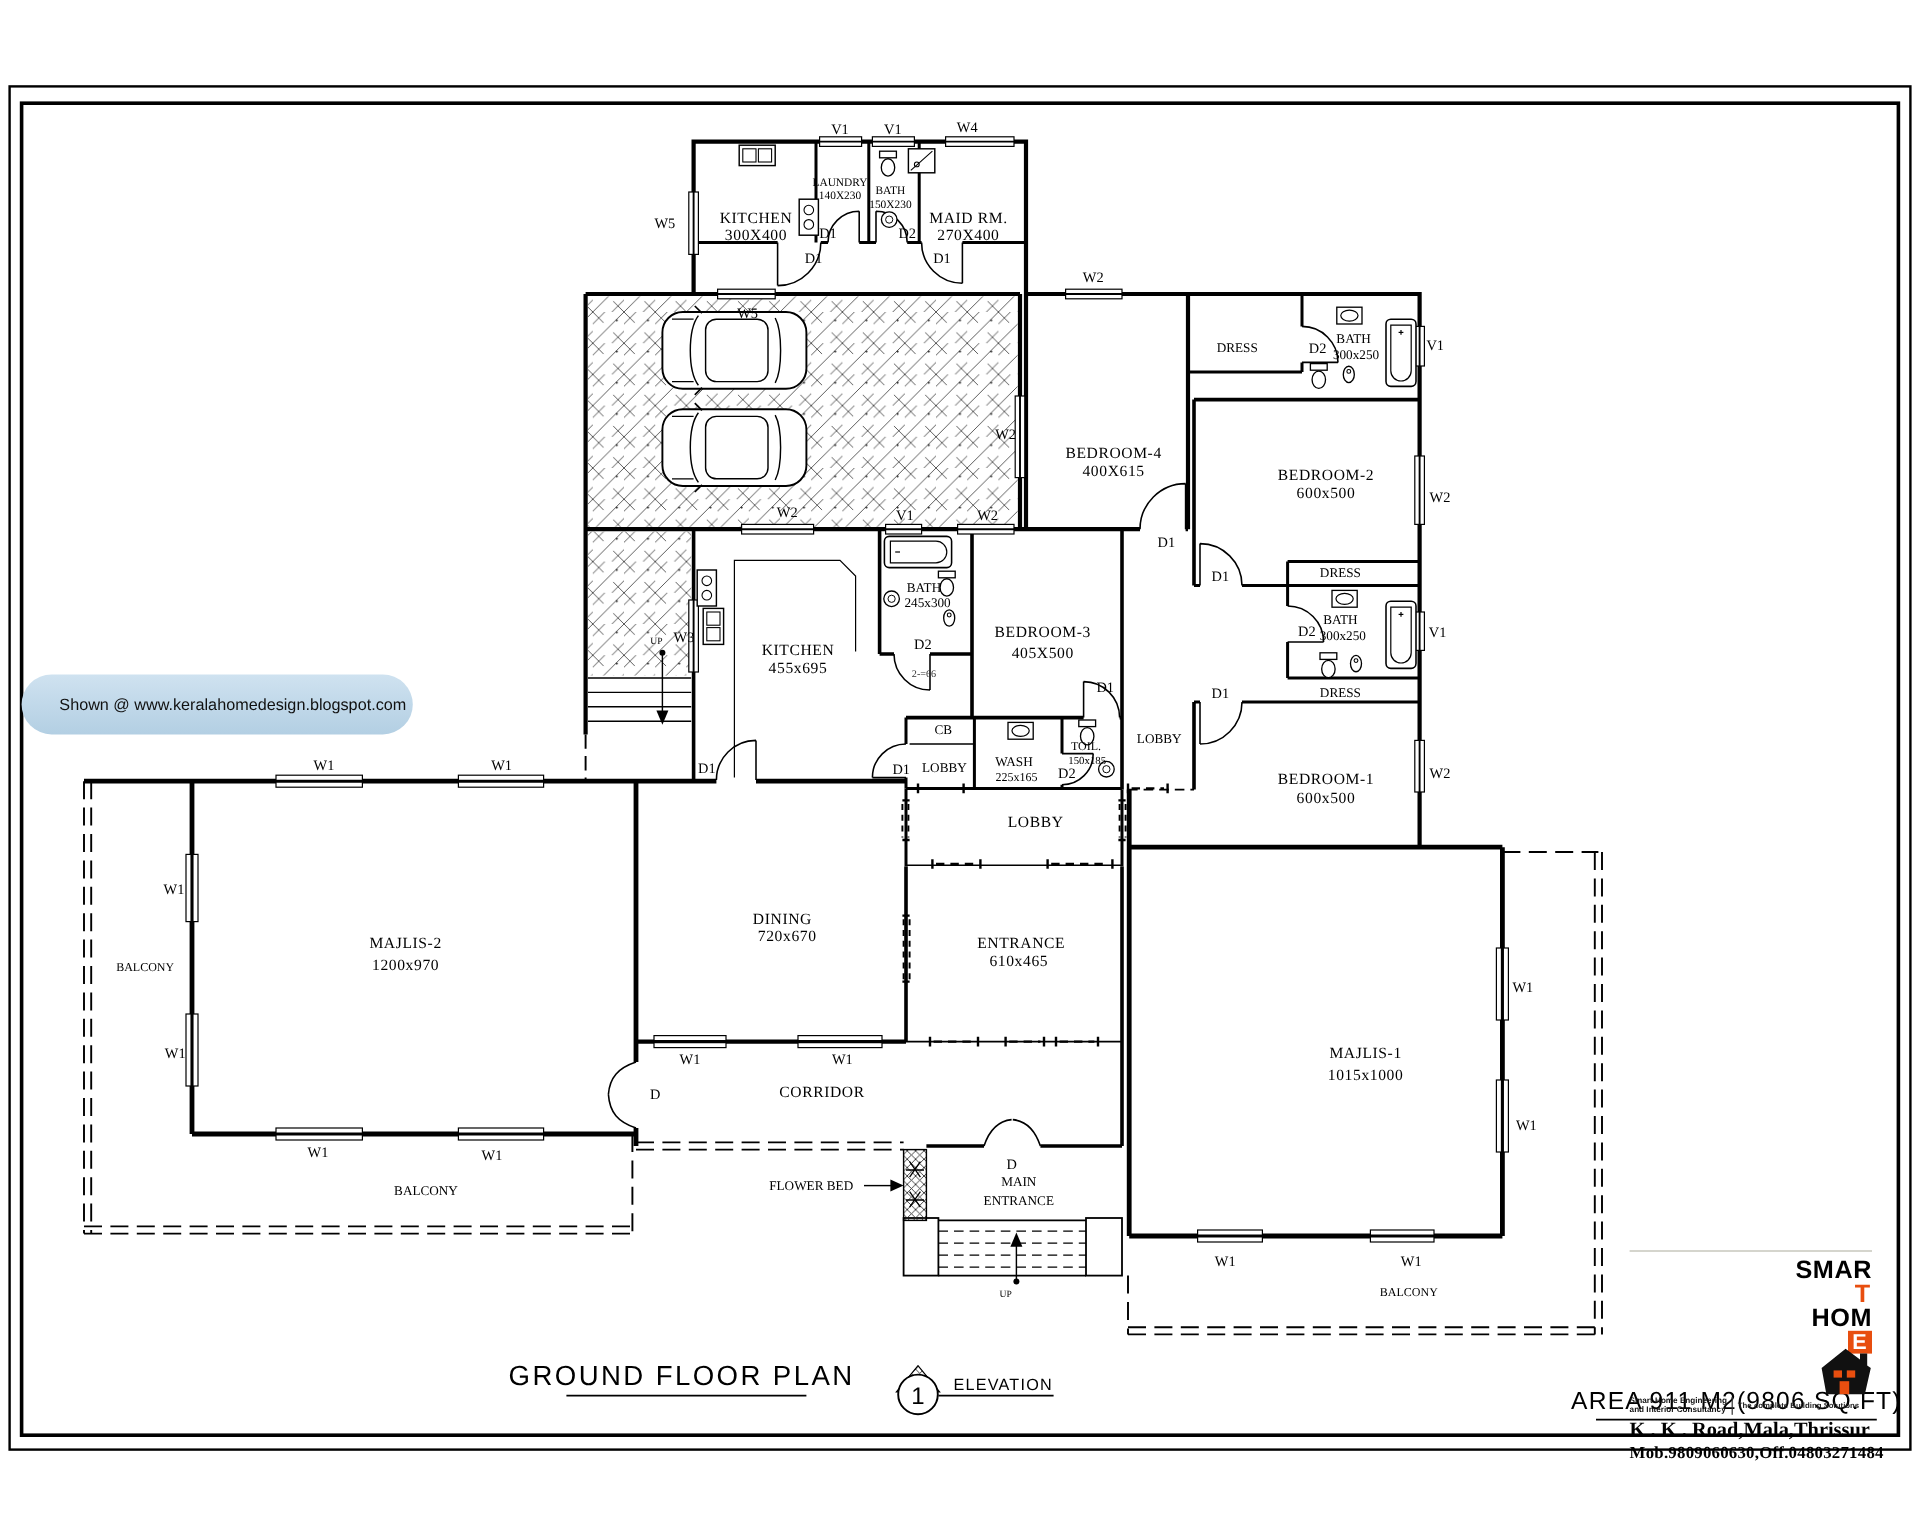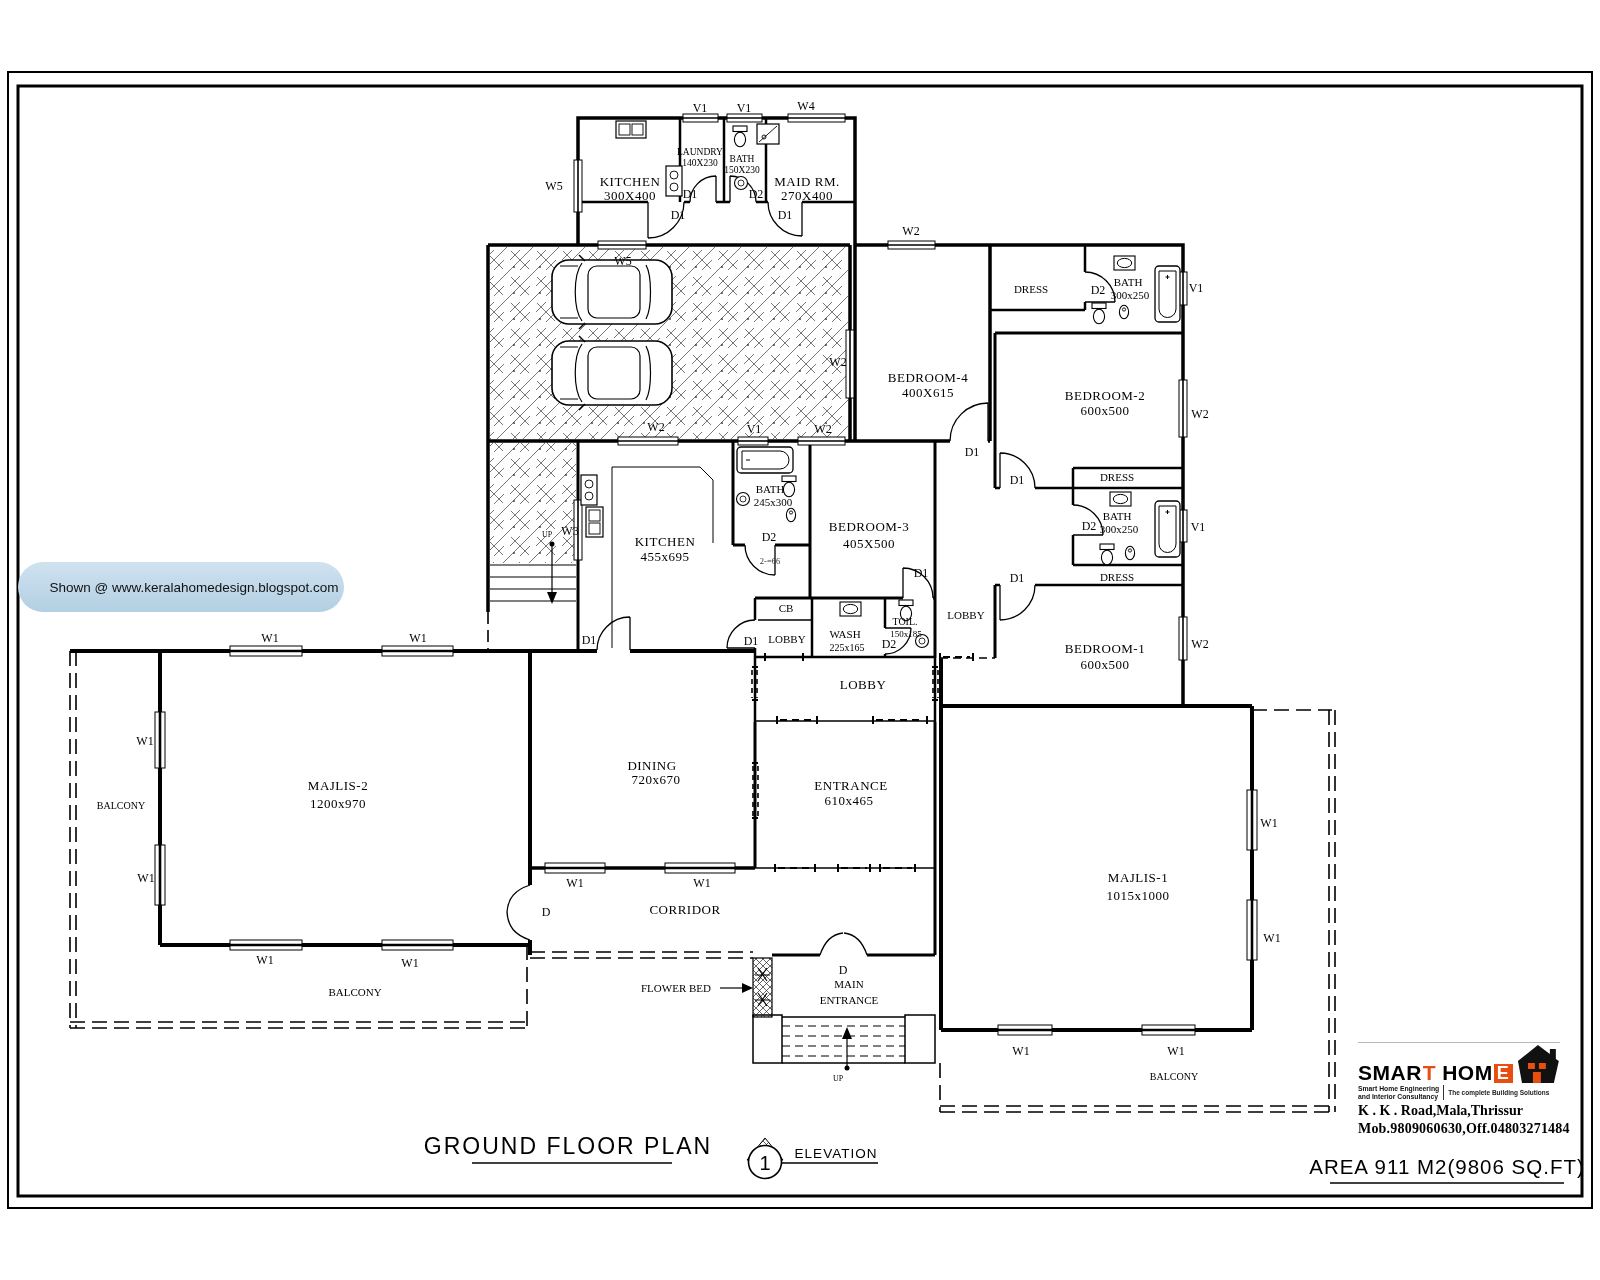--- a/index.html
+++ b/index.html
@@ -16,31 +16,31 @@
   .ttl3{font-family:"Liberation Sans",sans-serif;font-size:20.5px;letter-spacing:1px;}
   .elevnum{font-family:"Liberation Sans",sans-serif;font-size:20px;}
   .note{font-family:"Liberation Serif",serif;font-size:8.5px;fill:#333;}
   .watermark{position:absolute;left:18px;top:562px;width:300px;height:50px;border-radius:25px;
      background:linear-gradient(180deg,#cfe2f0 0%,#b3cfe3 100%);
      display:flex;align-items:center;justify-content:center;
      font-family:"Liberation Sans",sans-serif;font-size:13.5px;color:#111;padding-left:26px;}
   .logo{position:absolute;left:1358px;top:1042px;width:202px;border-top:1px solid #b9b9ad;
      padding-top:6px;font-family:"Liberation Sans",sans-serif;}
   .logo-row1{display:flex;align-items:flex-end;font-weight:bold;font-size:21px;line-height:20px;
-     letter-spacing:.5px;color:#000;}
+     letter-spacing:.5px;color:#000;flex-direction:column;}
   .logo-row1 .t-orange{color:#e84e0f;margin:0 1px;}
   .logo-row1 .sp{width:5px;}
   .logo-row1 .e-box{background:#e84e0f;color:#fff;padding:0 4px 0 3px;margin-left:1px;font-size:18px;line-height:19px;}
   .logo-house{margin-left:3px;margin-top:-6px;}
   .logo-row2{display:flex;margin-top:2px;}
   .logo-row2 .tl{font-size:6.8px;font-weight:bold;color:#111;line-height:7.5px;padding-right:4px;
      border-right:1.5px solid #333;}
   .logo-row2 .tr{font-size:6.5px;font-weight:bold;color:#222;padding-left:4px;line-height:7.5px;
      display:flex;align-items:center;}
-  .logo-addr{font-family:"Liberation Serif",serif;font-size:14px;font-weight:bold;margin-top:3px;color:#000;}
+  .logo-addr{font-family:"Liberation Serif",serif;font-size:17px;font-weight:bold;margin-top:3px;color:#000;}
   .logo-phone{font-family:"Liberation Serif",serif;font-size:14px;font-weight:bold;margin-top:2px;color:#000;letter-spacing:.2px;}
 </style>
 </head>
 <body>
 
 <div id="root">
 
 <svg width="1600" height="1280" viewBox="0 0 1600 1280">
   <defs>
 

